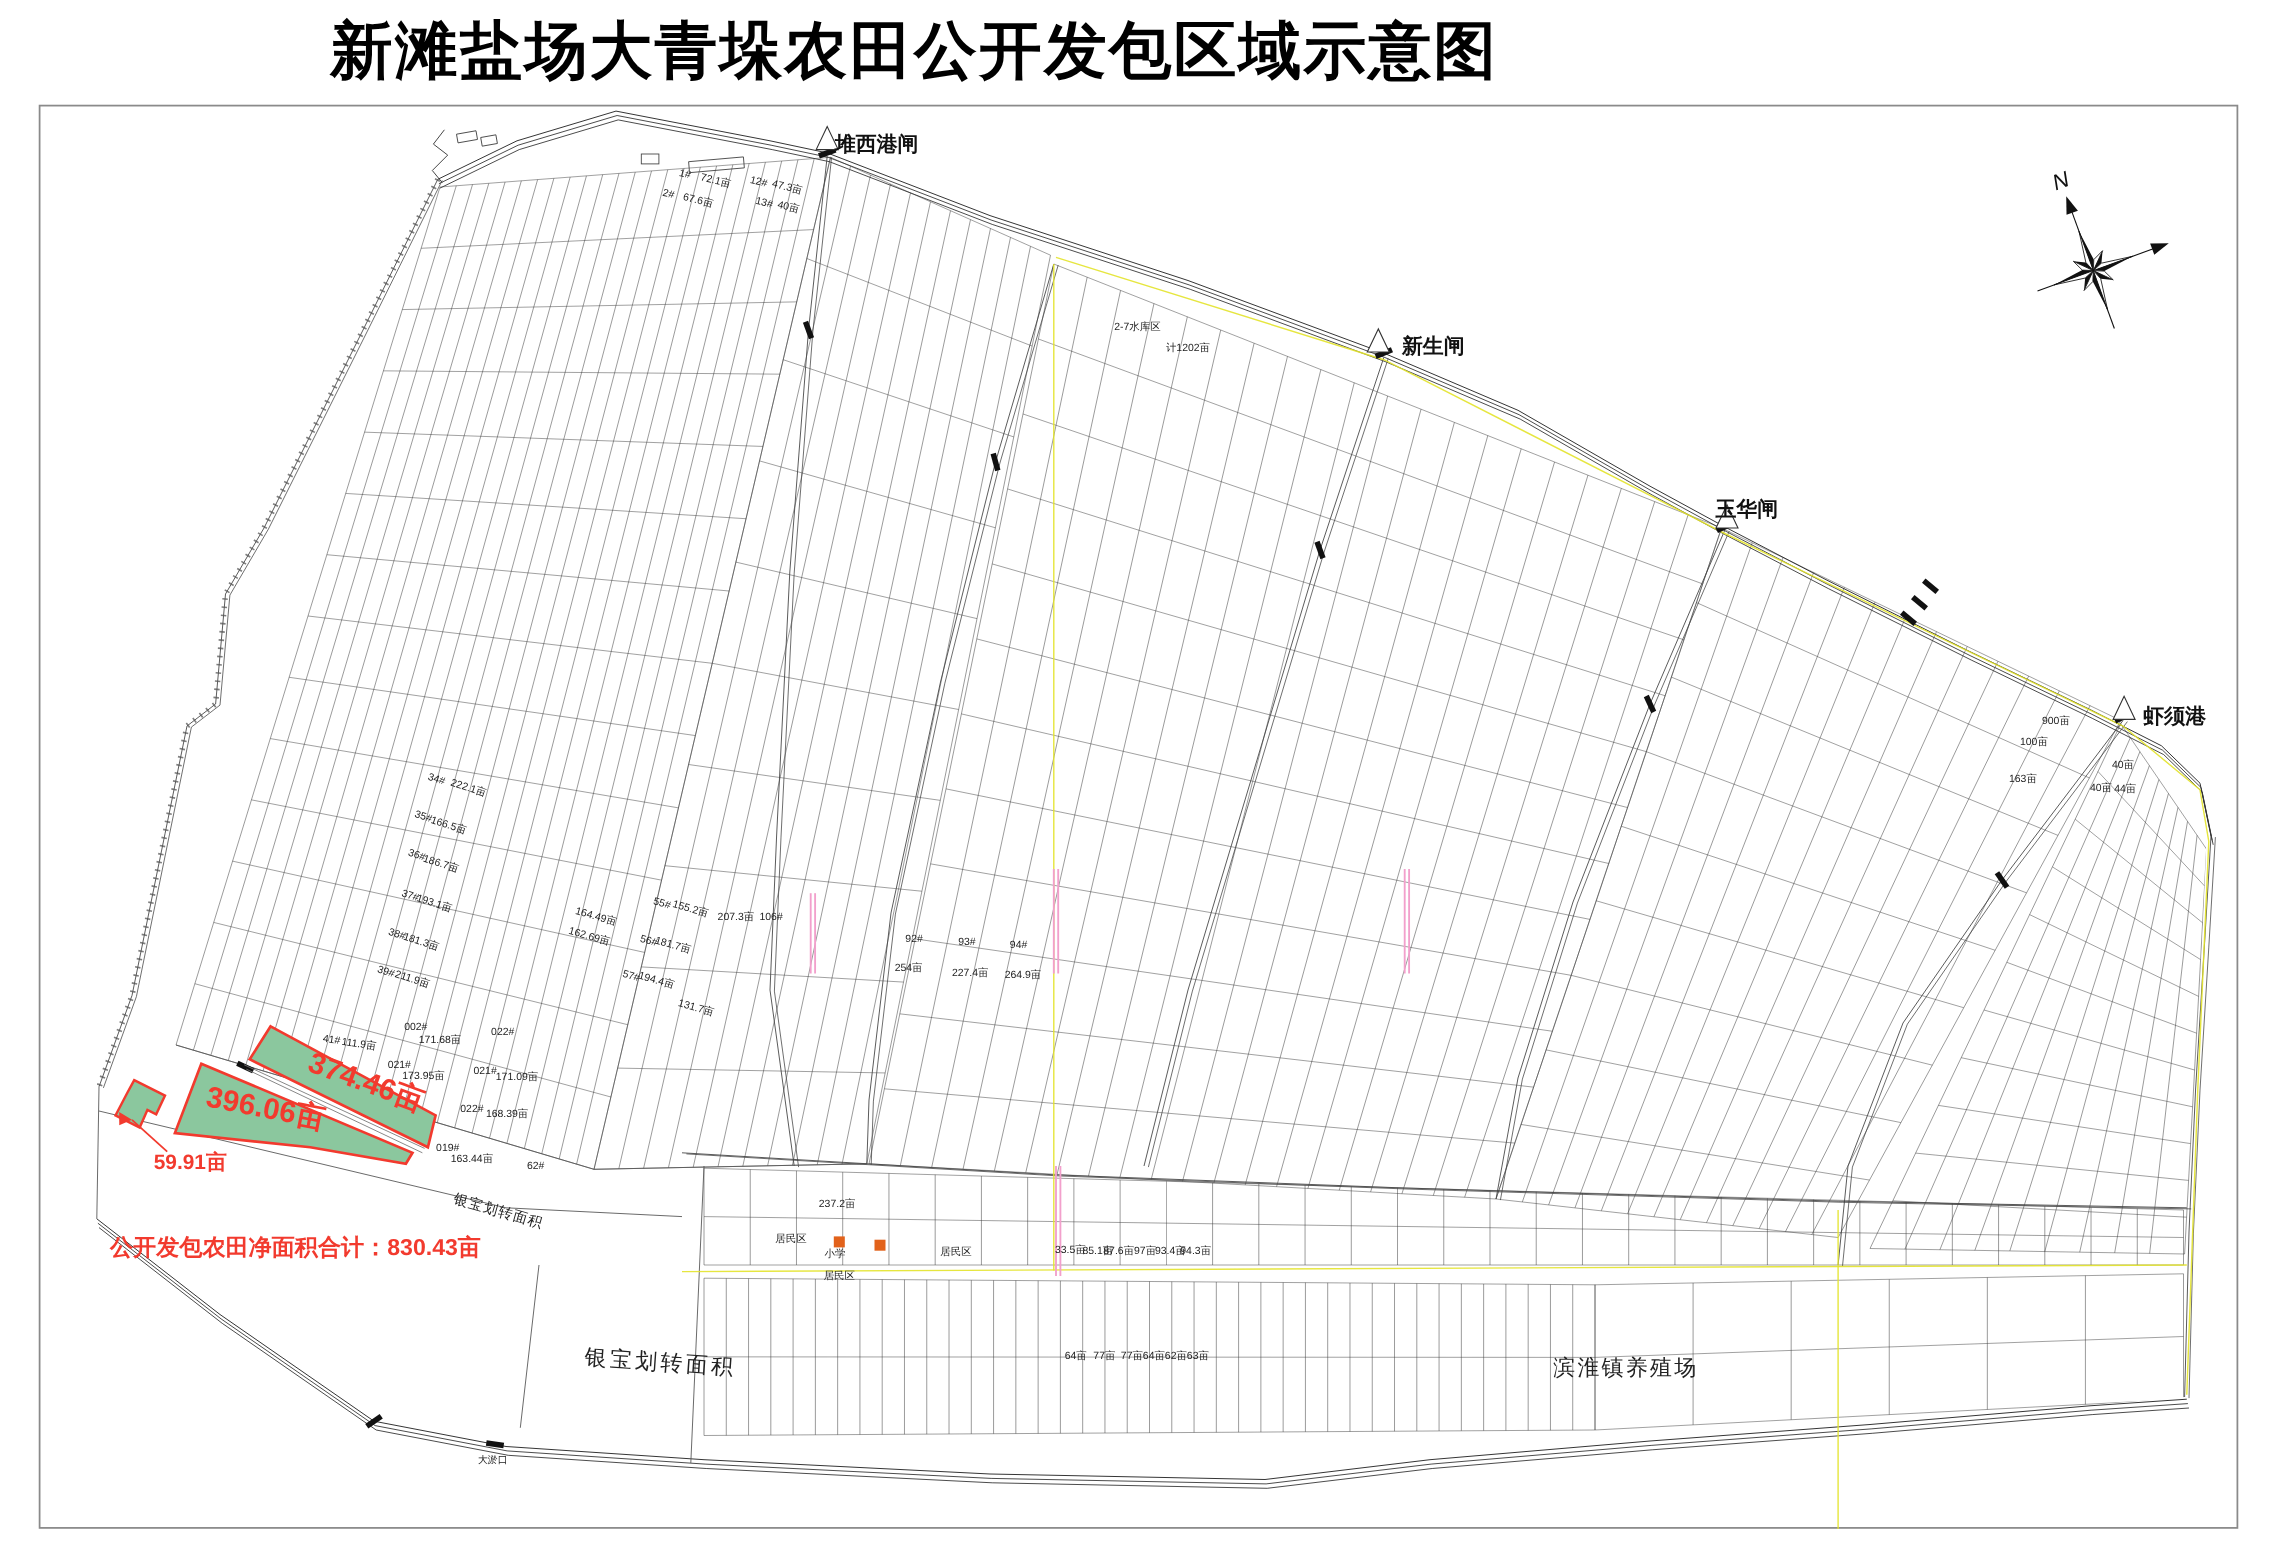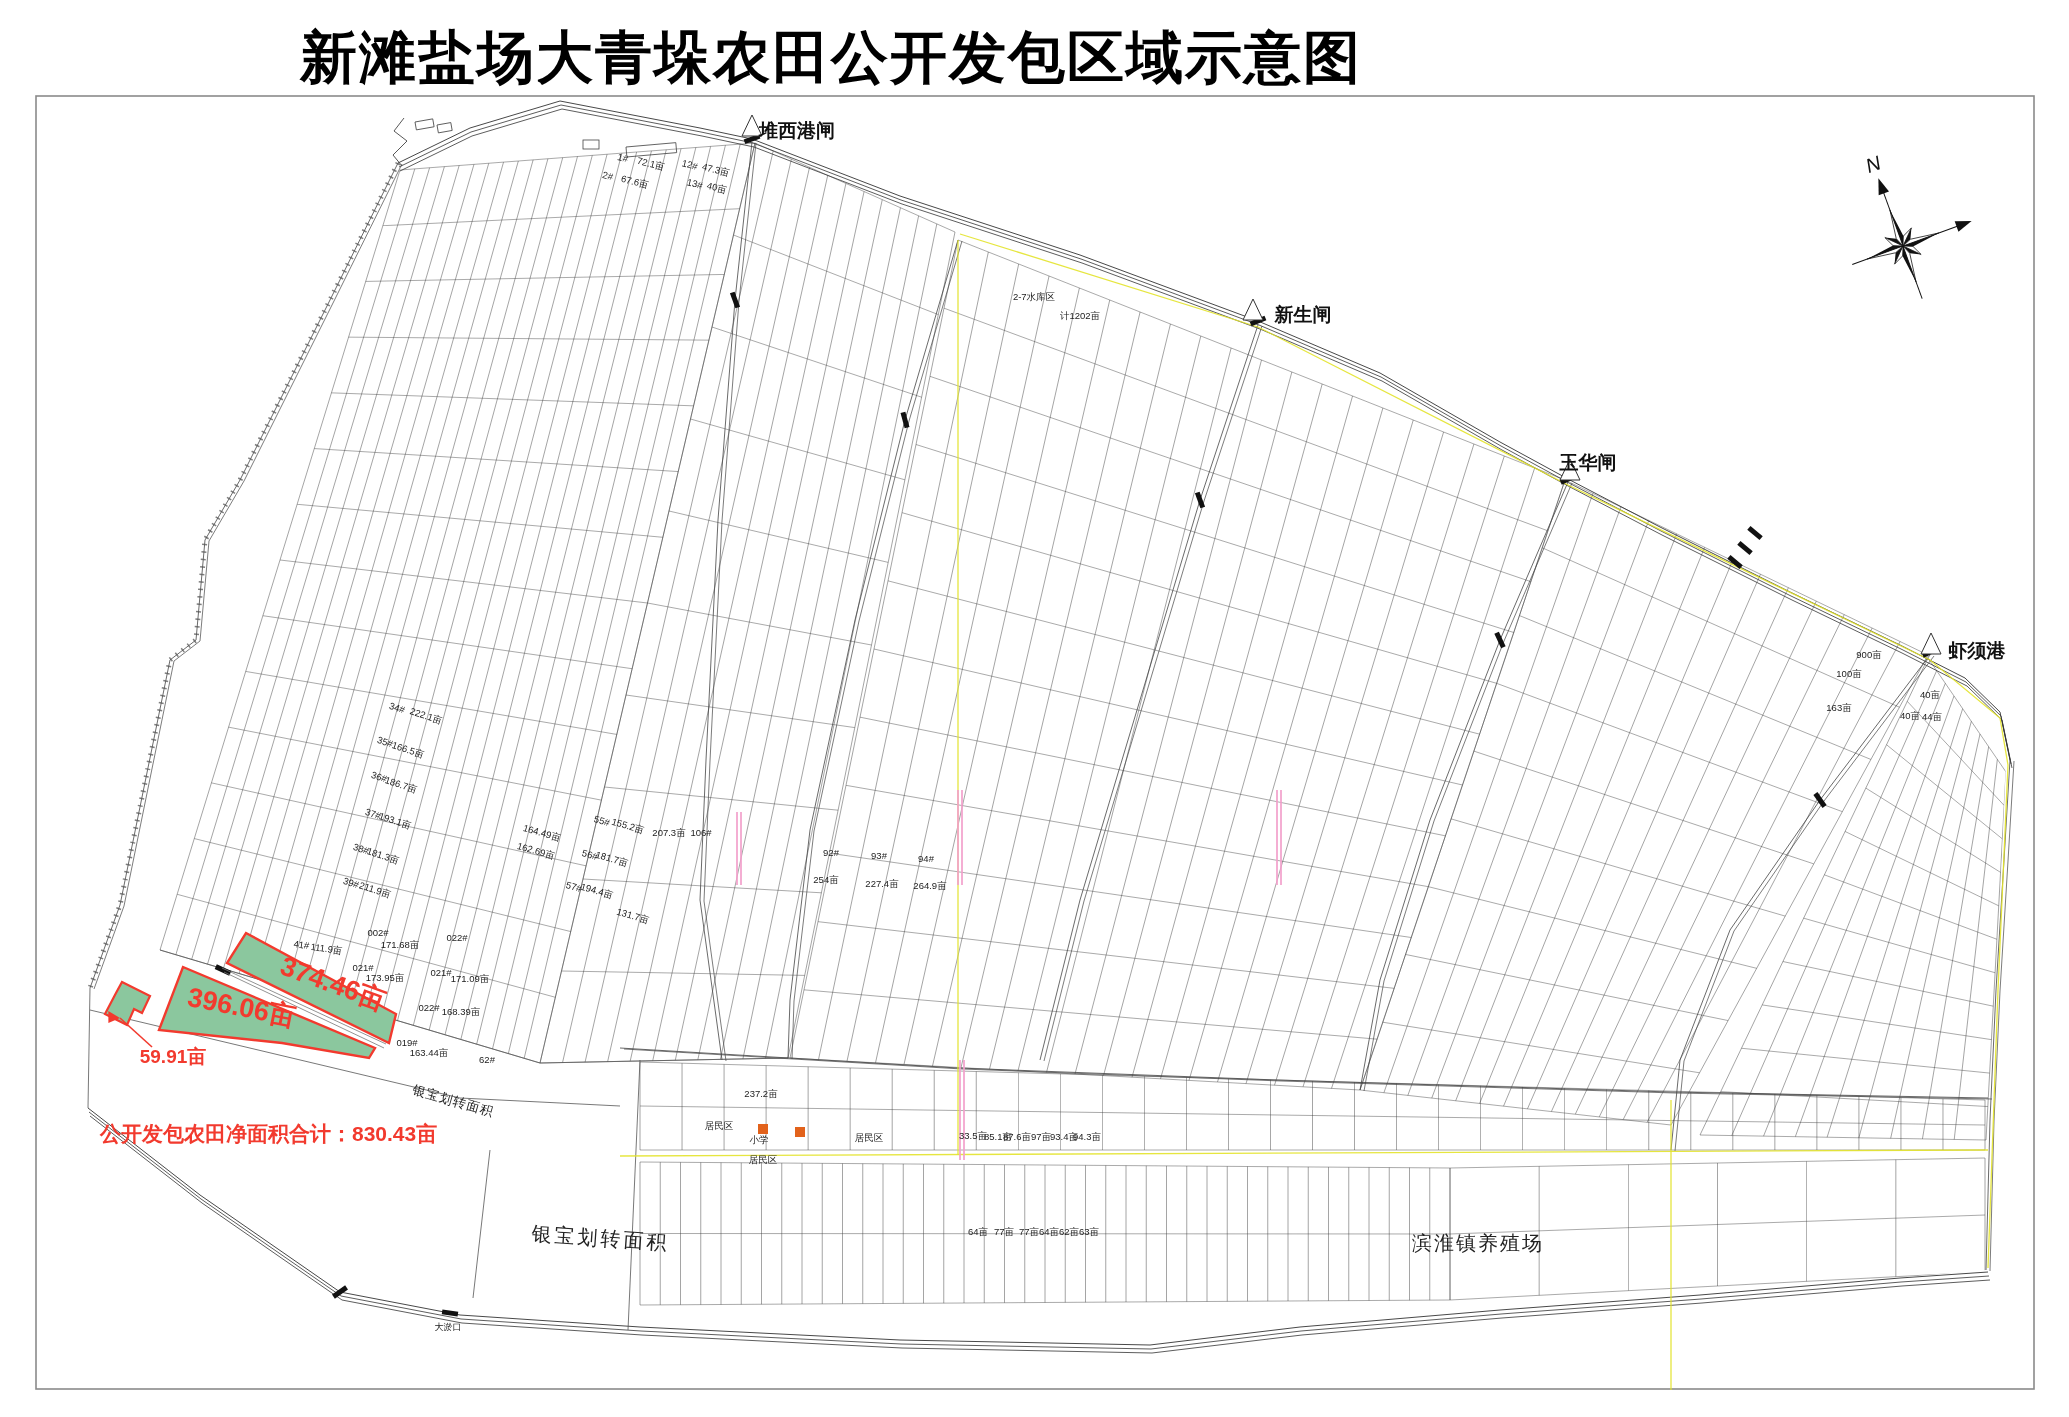--- a/index.html
+++ b/index.html
@@ -1,18 +1,18 @@
 <!DOCTYPE html>
 <html><head>
 <meta charset="utf-8">
 <style>
   html,body{margin:0;padding:0;background:#fff;}
   .page{position:relative;width:2069px;height:1417px;background:#fff;overflow:hidden;
         font-family:"Liberation Sans","DejaVu Sans",sans-serif;}
-  .title{position:absolute;left:300px;top:20px;margin:0;font-size:57px;font-weight:700;
+  .title{position:absolute;left:300px;top:8px;margin:0;font-size:57px;font-weight:700;
          color:#000;letter-spacing:2px;white-space:nowrap;}
   svg{position:absolute;left:0;top:0;}
   svg text{font-family:"Liberation Sans","DejaVu Sans",sans-serif;}
   .frame{fill:none;stroke:#8a8a8a;stroke-width:1.6px;}
 </style>
 </head>
 <body>
 
 <div class="page">
   <h1 class="title">新滩盐场大青垛农田公开发包区域示意图</h1>

